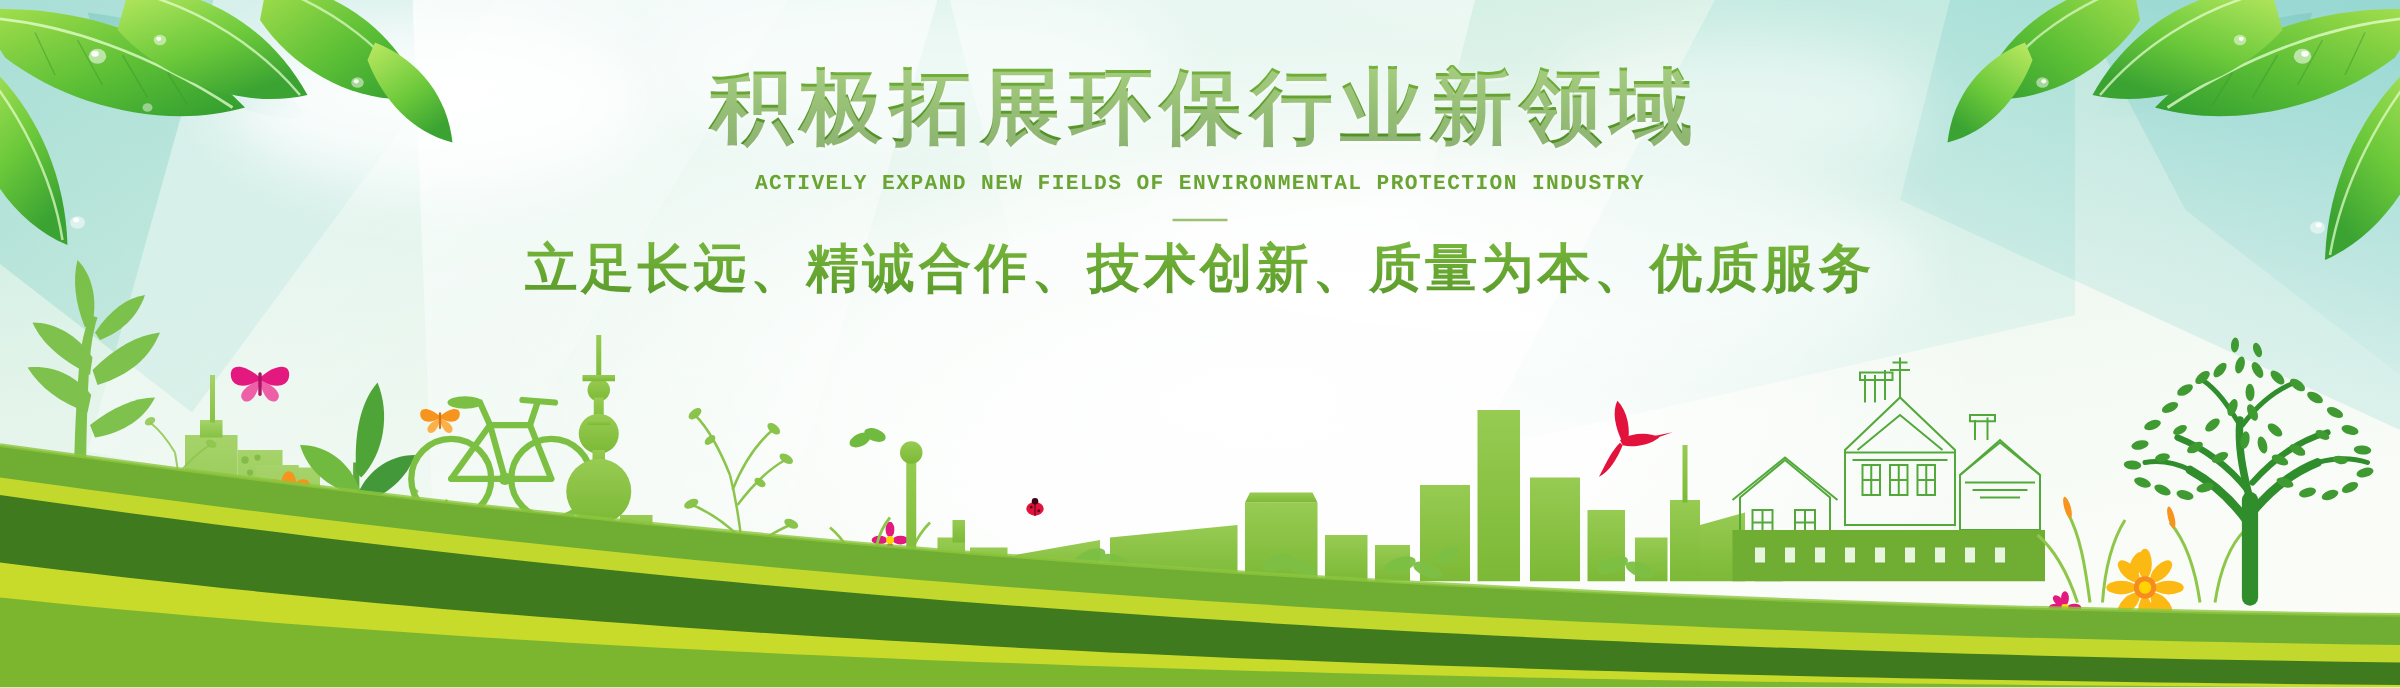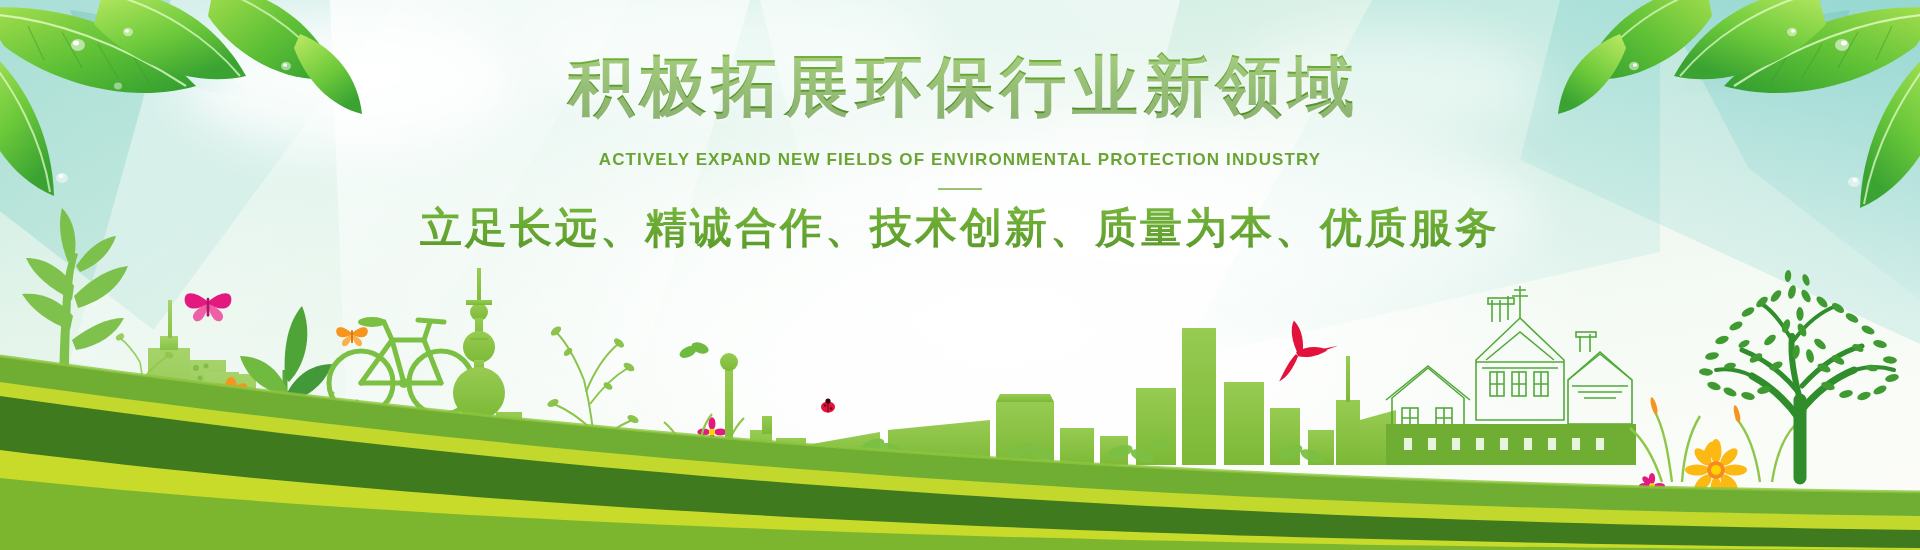--- a/index.html
+++ b/index.html
@@ -68,22 +68,22 @@
     line-height:1.06;
     color:#5f9b31;
     background:linear-gradient(180deg,#76b33c 0%, #5d9a2c 55%, #4e8a26 100%);
     -webkit-background-clip:text;
     background-clip:text;
     -webkit-text-fill-color:transparent;
     text-shadow:0 2px 0 rgba(255,255,255,.35);
     padding-left:8px;
   }
   .subline {
-    margin-top:28px;
-    font-family:Liberation Sans, sans-serif;
+    margin-top:16px;
+    font-family:Liberation Mono, monospace;
     font-size:17px;
     font-weight:700;
     letter-spacing:1.1px;
     color:#6aa534;
     white-space:nowrap;
   }
   .rule {
     margin:18px auto 0;
     width:44px; height:2px;
     background:#8ab75a;

